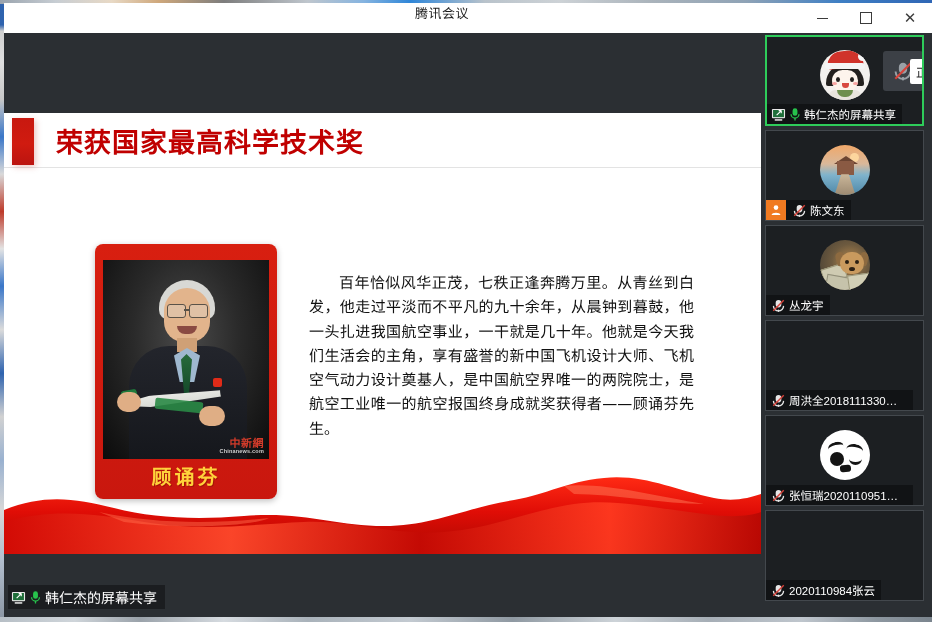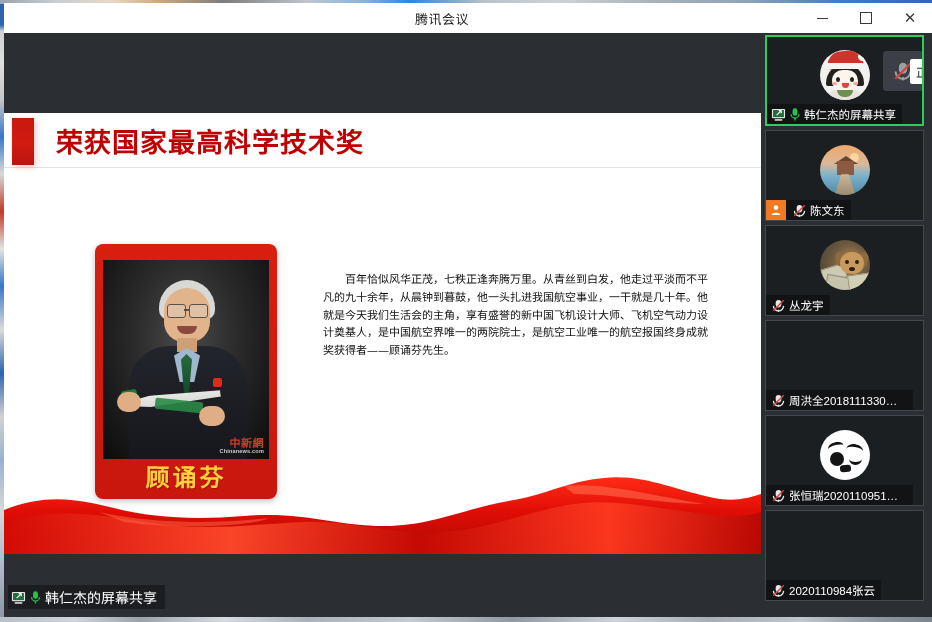--- a/index.html
+++ b/index.html
@@ -38,21 +38,21 @@
     background: linear-gradient(90deg,
       #b7bfc6 0%, #cfd5da 8%, #9aa2aa 15%, #d6dbe0 24%,
       #a9b2ba 33%, #c3cad1 44%, #8f99a2 55%, #cdd3d8 66%,
       #a6aeb6 76%, #bfc6cd 86%, #8d97a0 94%, #7b858e 100%);
   }
 
   
   .titlebar {
     position: absolute; left: 4px; top: 3px; width: 928px; height: 30px;
     background: #ffffff;
-    display: flex; align-items: center;
+    display: flex; align-items: flex-start;
   }
   .titlebar-title {
     flex: 1; text-align: center;
     font-size: 13px; color: #1d1d1d; letter-spacing: .5px;
     padding-left: 80px;
     user-select: none;
   }
   .win-buttons { display: flex; height: 30px; }
   .win-btn {
     width: 44px; height: 30px;
@@ -150,32 +150,31 @@
             background:#dfae85; border-radius:10px; }
   .p-watermark {
     position:absolute; right:5px; bottom:4px; text-align:right;
     color:#d23b2a; font-weight:bold; line-height:1.05;
   }
   .p-wm1 { font-size: 11px; letter-spacing:.5px; }
   .p-wm2 { font-size: 5.5px; color:#cfcfcf; letter-spacing:.2px; }
   .photo-caption {
     position: absolute; left: 0; top: 208px; width: 182px; height: 47px;
     display: flex; align-items: center; justify-content: center;
-    color: #ffd23b; font-size: 24px; font-weight: bold; letter-spacing: 3px;
+    color: #ffd23b; font-size: 20px; font-weight: bold; letter-spacing: 3px;
     font-family: Liberation Serif, serif;
     text-shadow: 1px 1px 0 rgba(120,10,0,.45);
   }
 
   
   .slide-body {
     position: absolute; left: 305px; top: 158px; width: 385px;
-    font-size: 11px; line-height: 1.62; color: #111111;
+    font-size: 15px; line-height: 1.62; color: #111111;
     text-align: justify; text-indent: 2em;
     font-family: "DejaVu Sans", "Liberation Sans", sans-serif;
-    margin-left: 14px;
   }
 
   
   .ribbon-wrap {
     position: absolute; left: 0; bottom: 0; width: 757px; height: 90px;
     overflow: hidden;
   }
   .ribbon-svg { display: block; width: 757px; height: 90px; }
 
   

